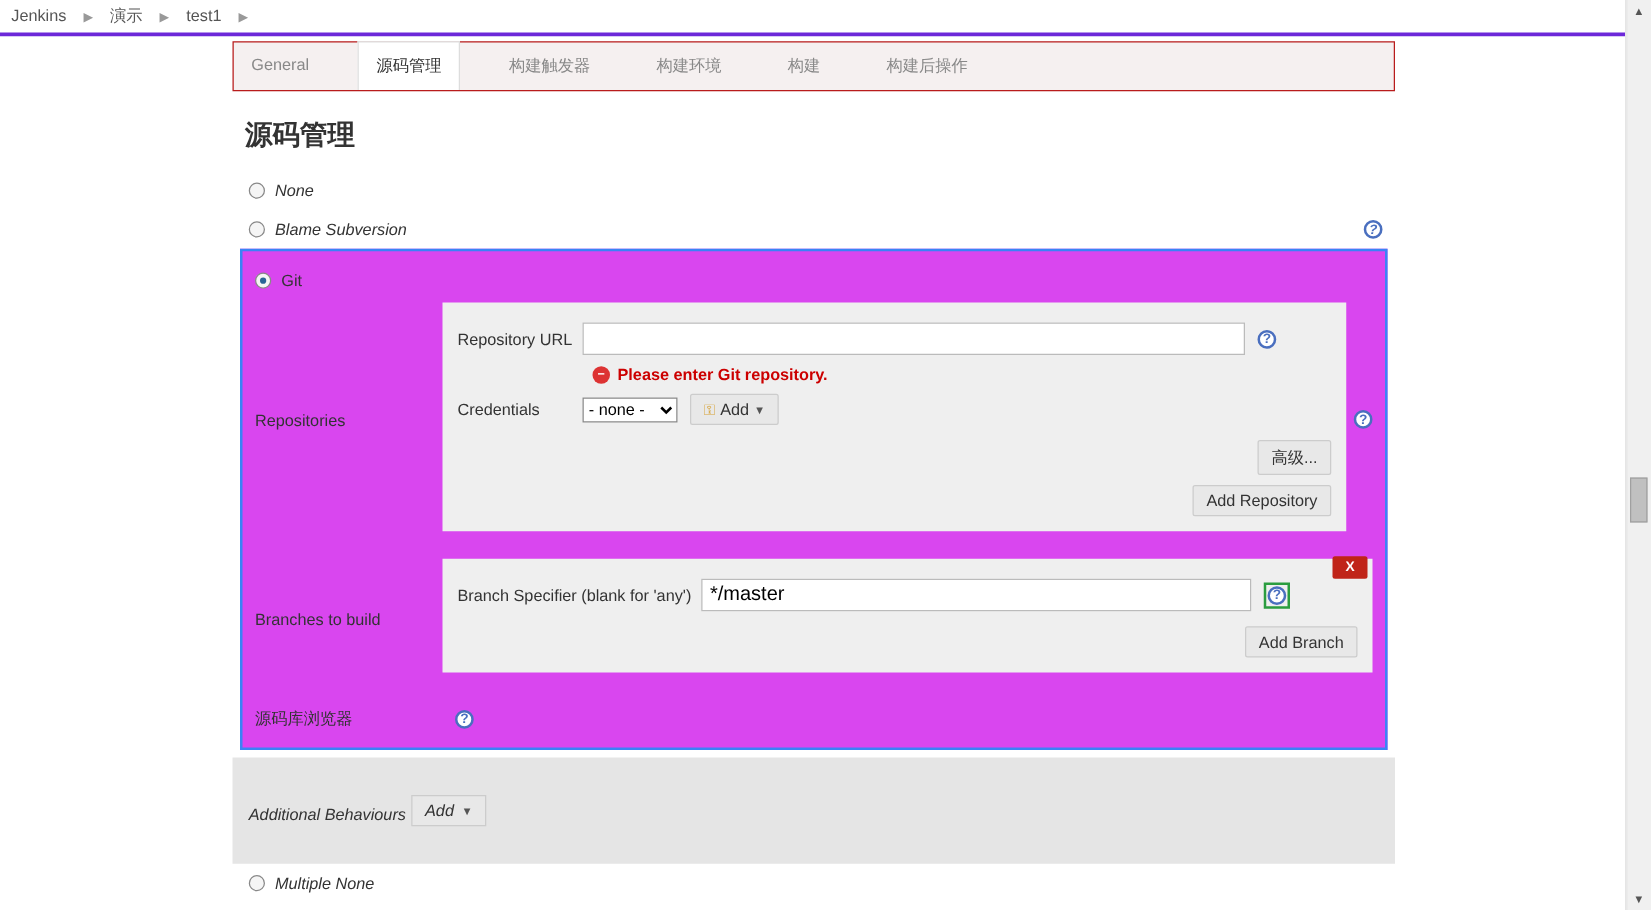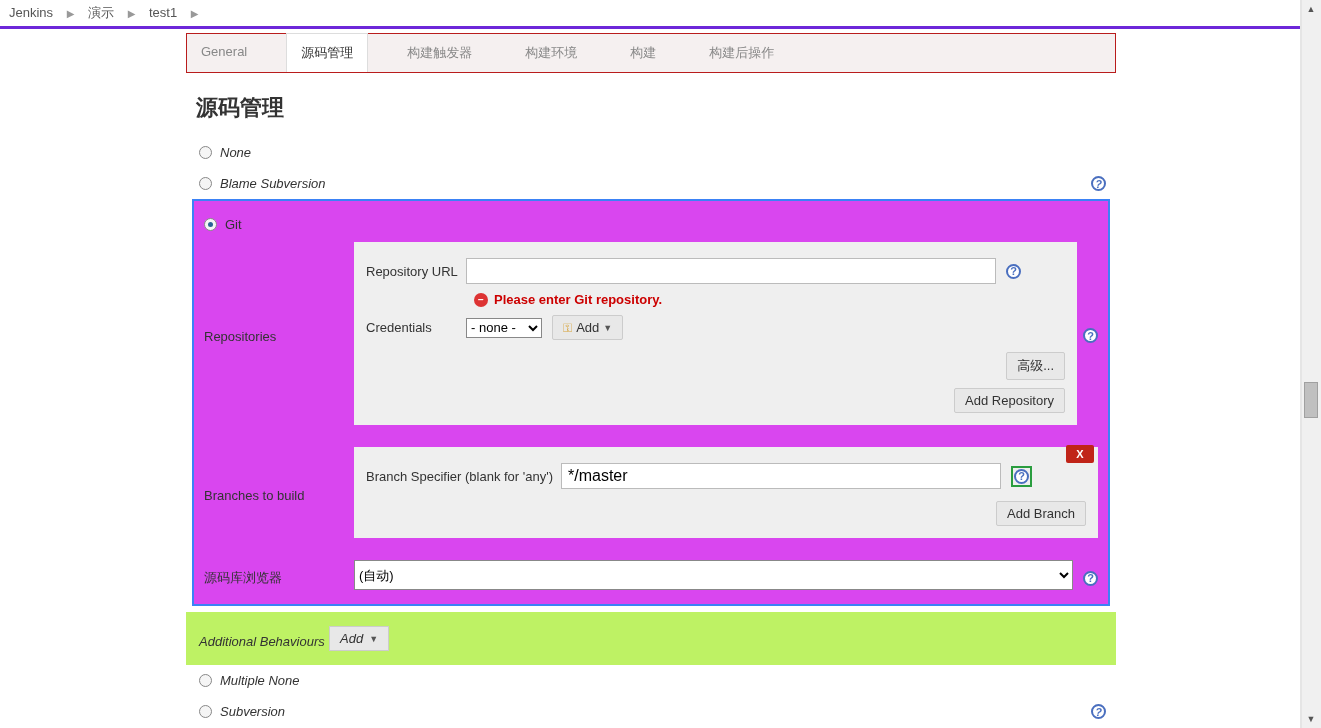--- a/index.html
+++ b/index.html
@@ -151,29 +151,26 @@
           <div class="panel-actions">
             <span class="btn">Add Branch</span>
           </div>
         </div>
       </div>
 
       <div class="spacer"></div>
 
       <div class="field-row">
         <div class="field-label">源码库浏览器</div>
-        <select class="browser-select">
-          <option>(自动)</option>
-        </select>
         <span style="width:10px"></span>
         <span class="help" style="margin-top:6px">?</span>
       </div>
     </div>
 
-    <div class="scm-block" style="background:#bef264; padding:8px 10px; margin-top:6px;">
+    <div class="scm-block" style="background:#e5e5e5; padding:24px 10px; margin-top:6px;">
       <div class="scm-row">
         <span class="field-label narrow">Additional Behaviours</span>
         <span class="add-drop">
           <span>Add</span>
           <span class="caret">▼</span>
         </span>
       </div>
     </div>
 
     <div class="scm-block">

